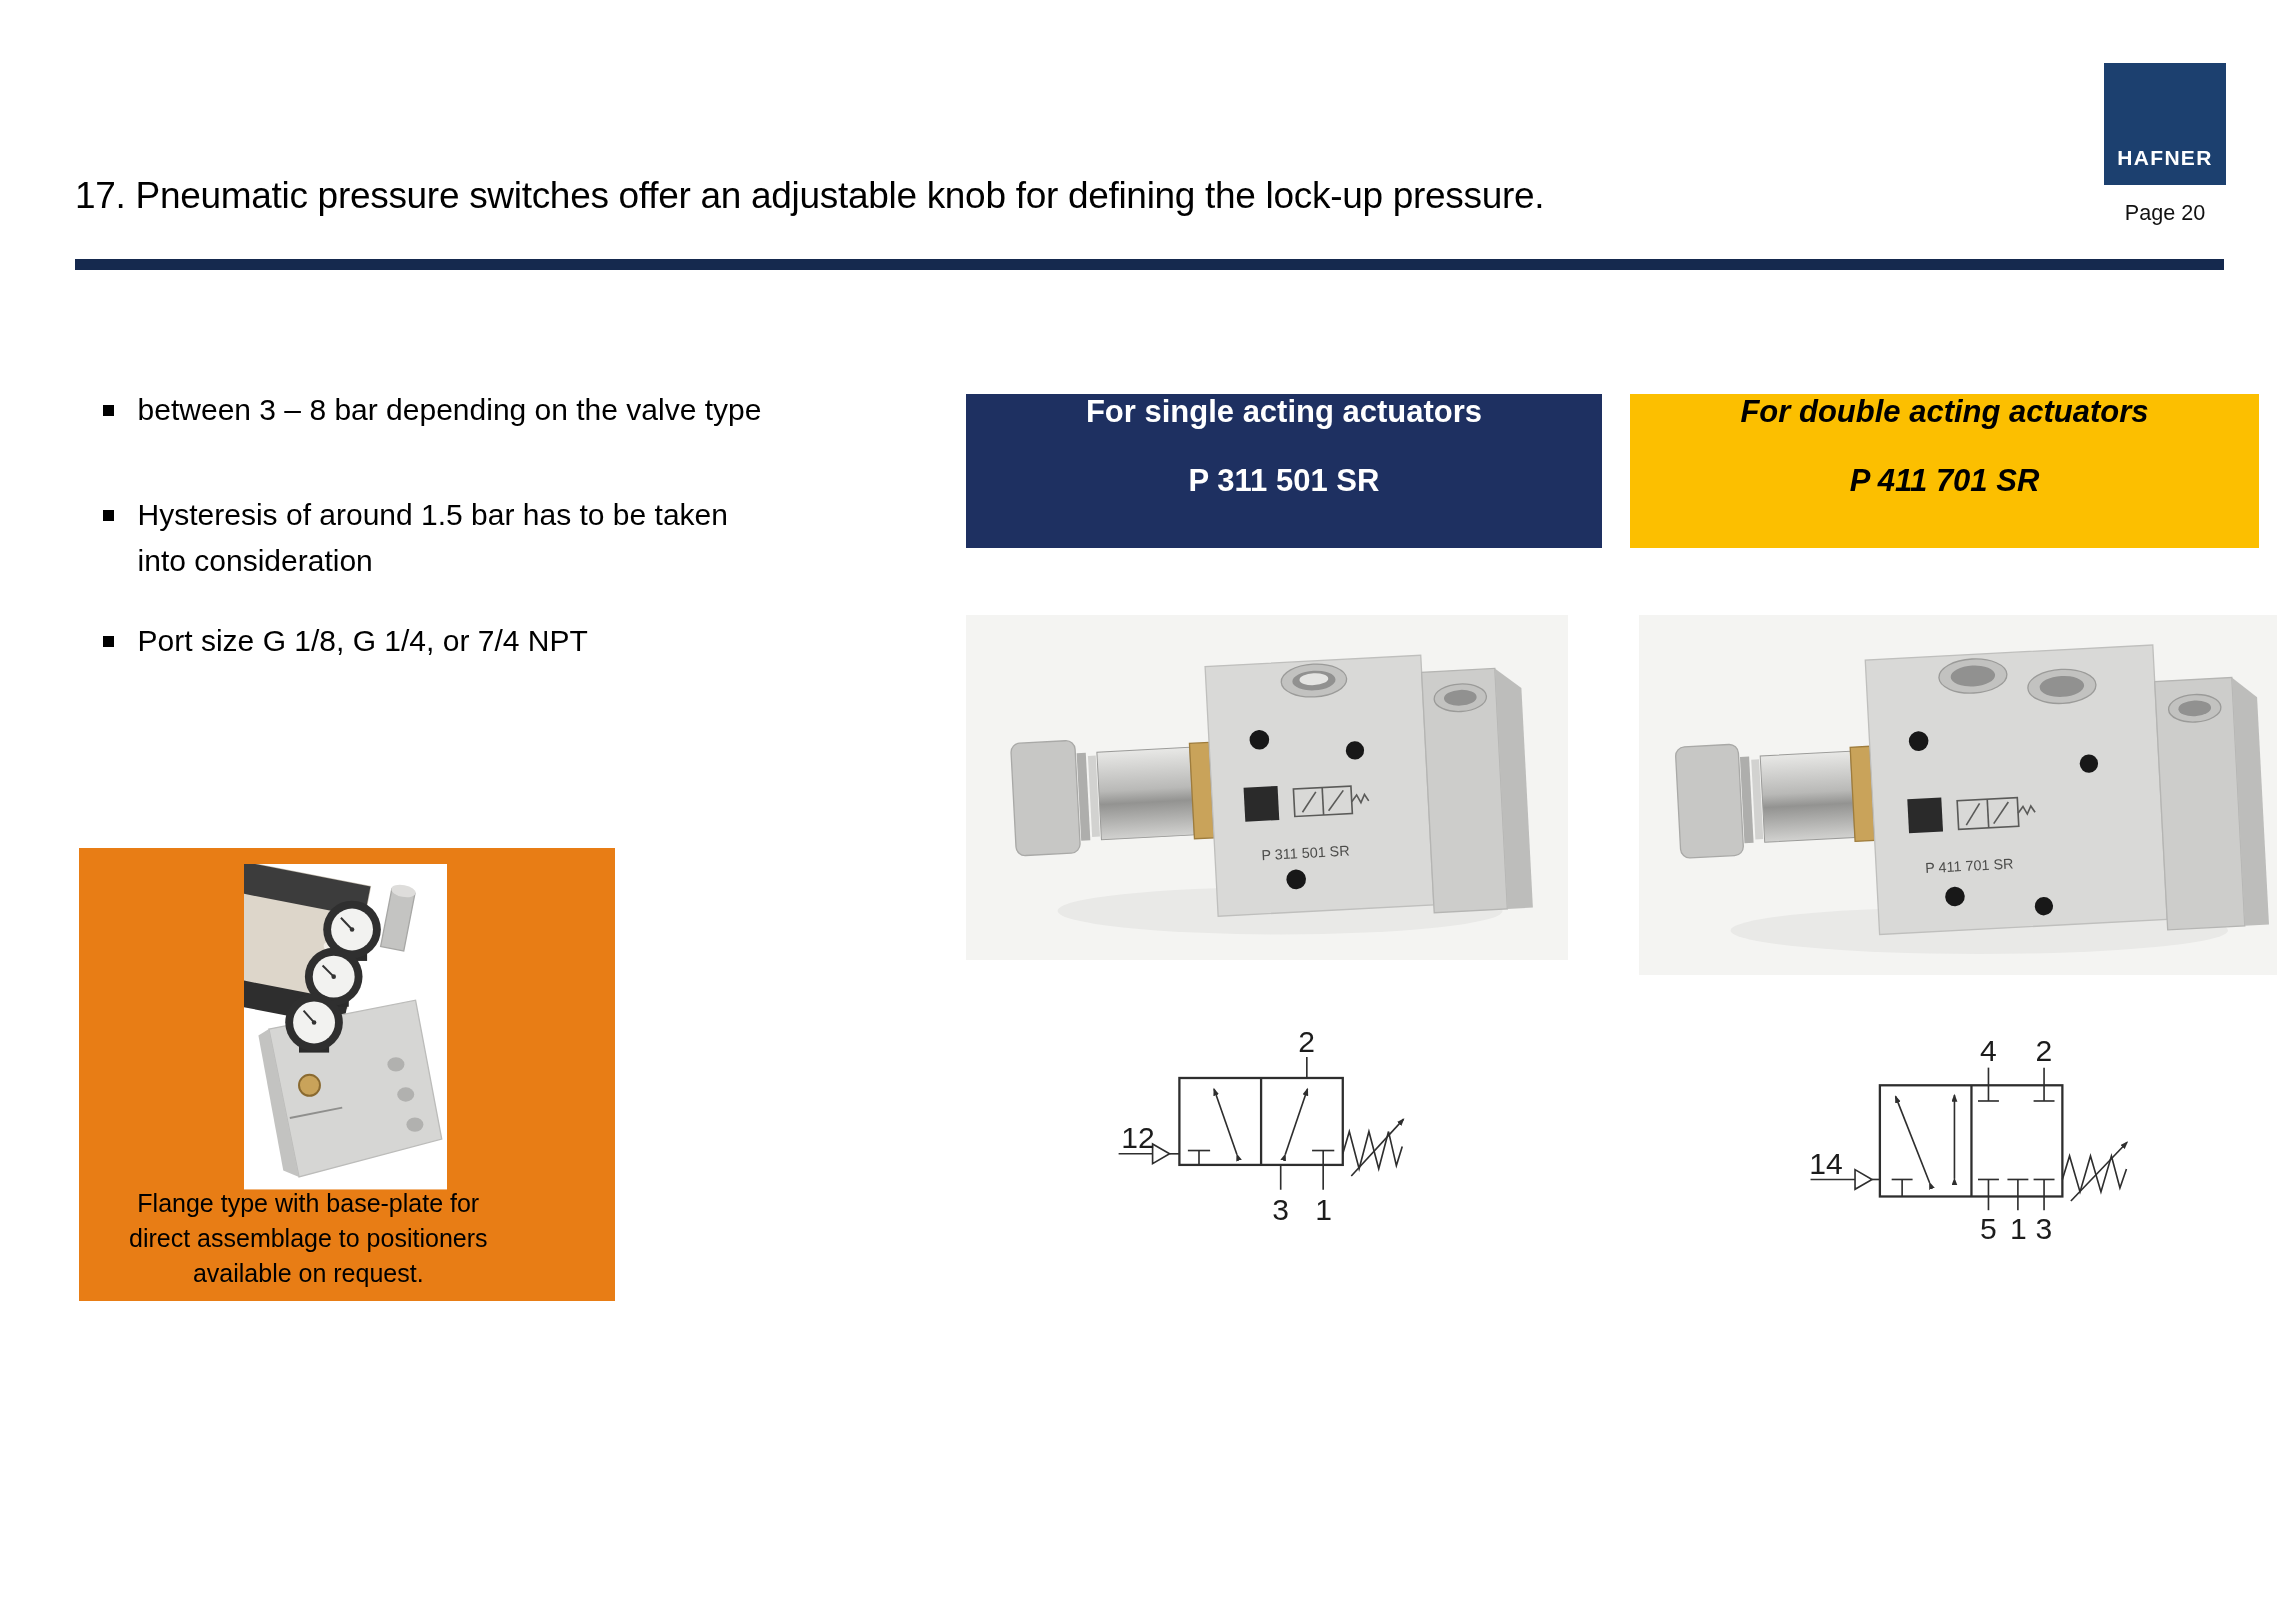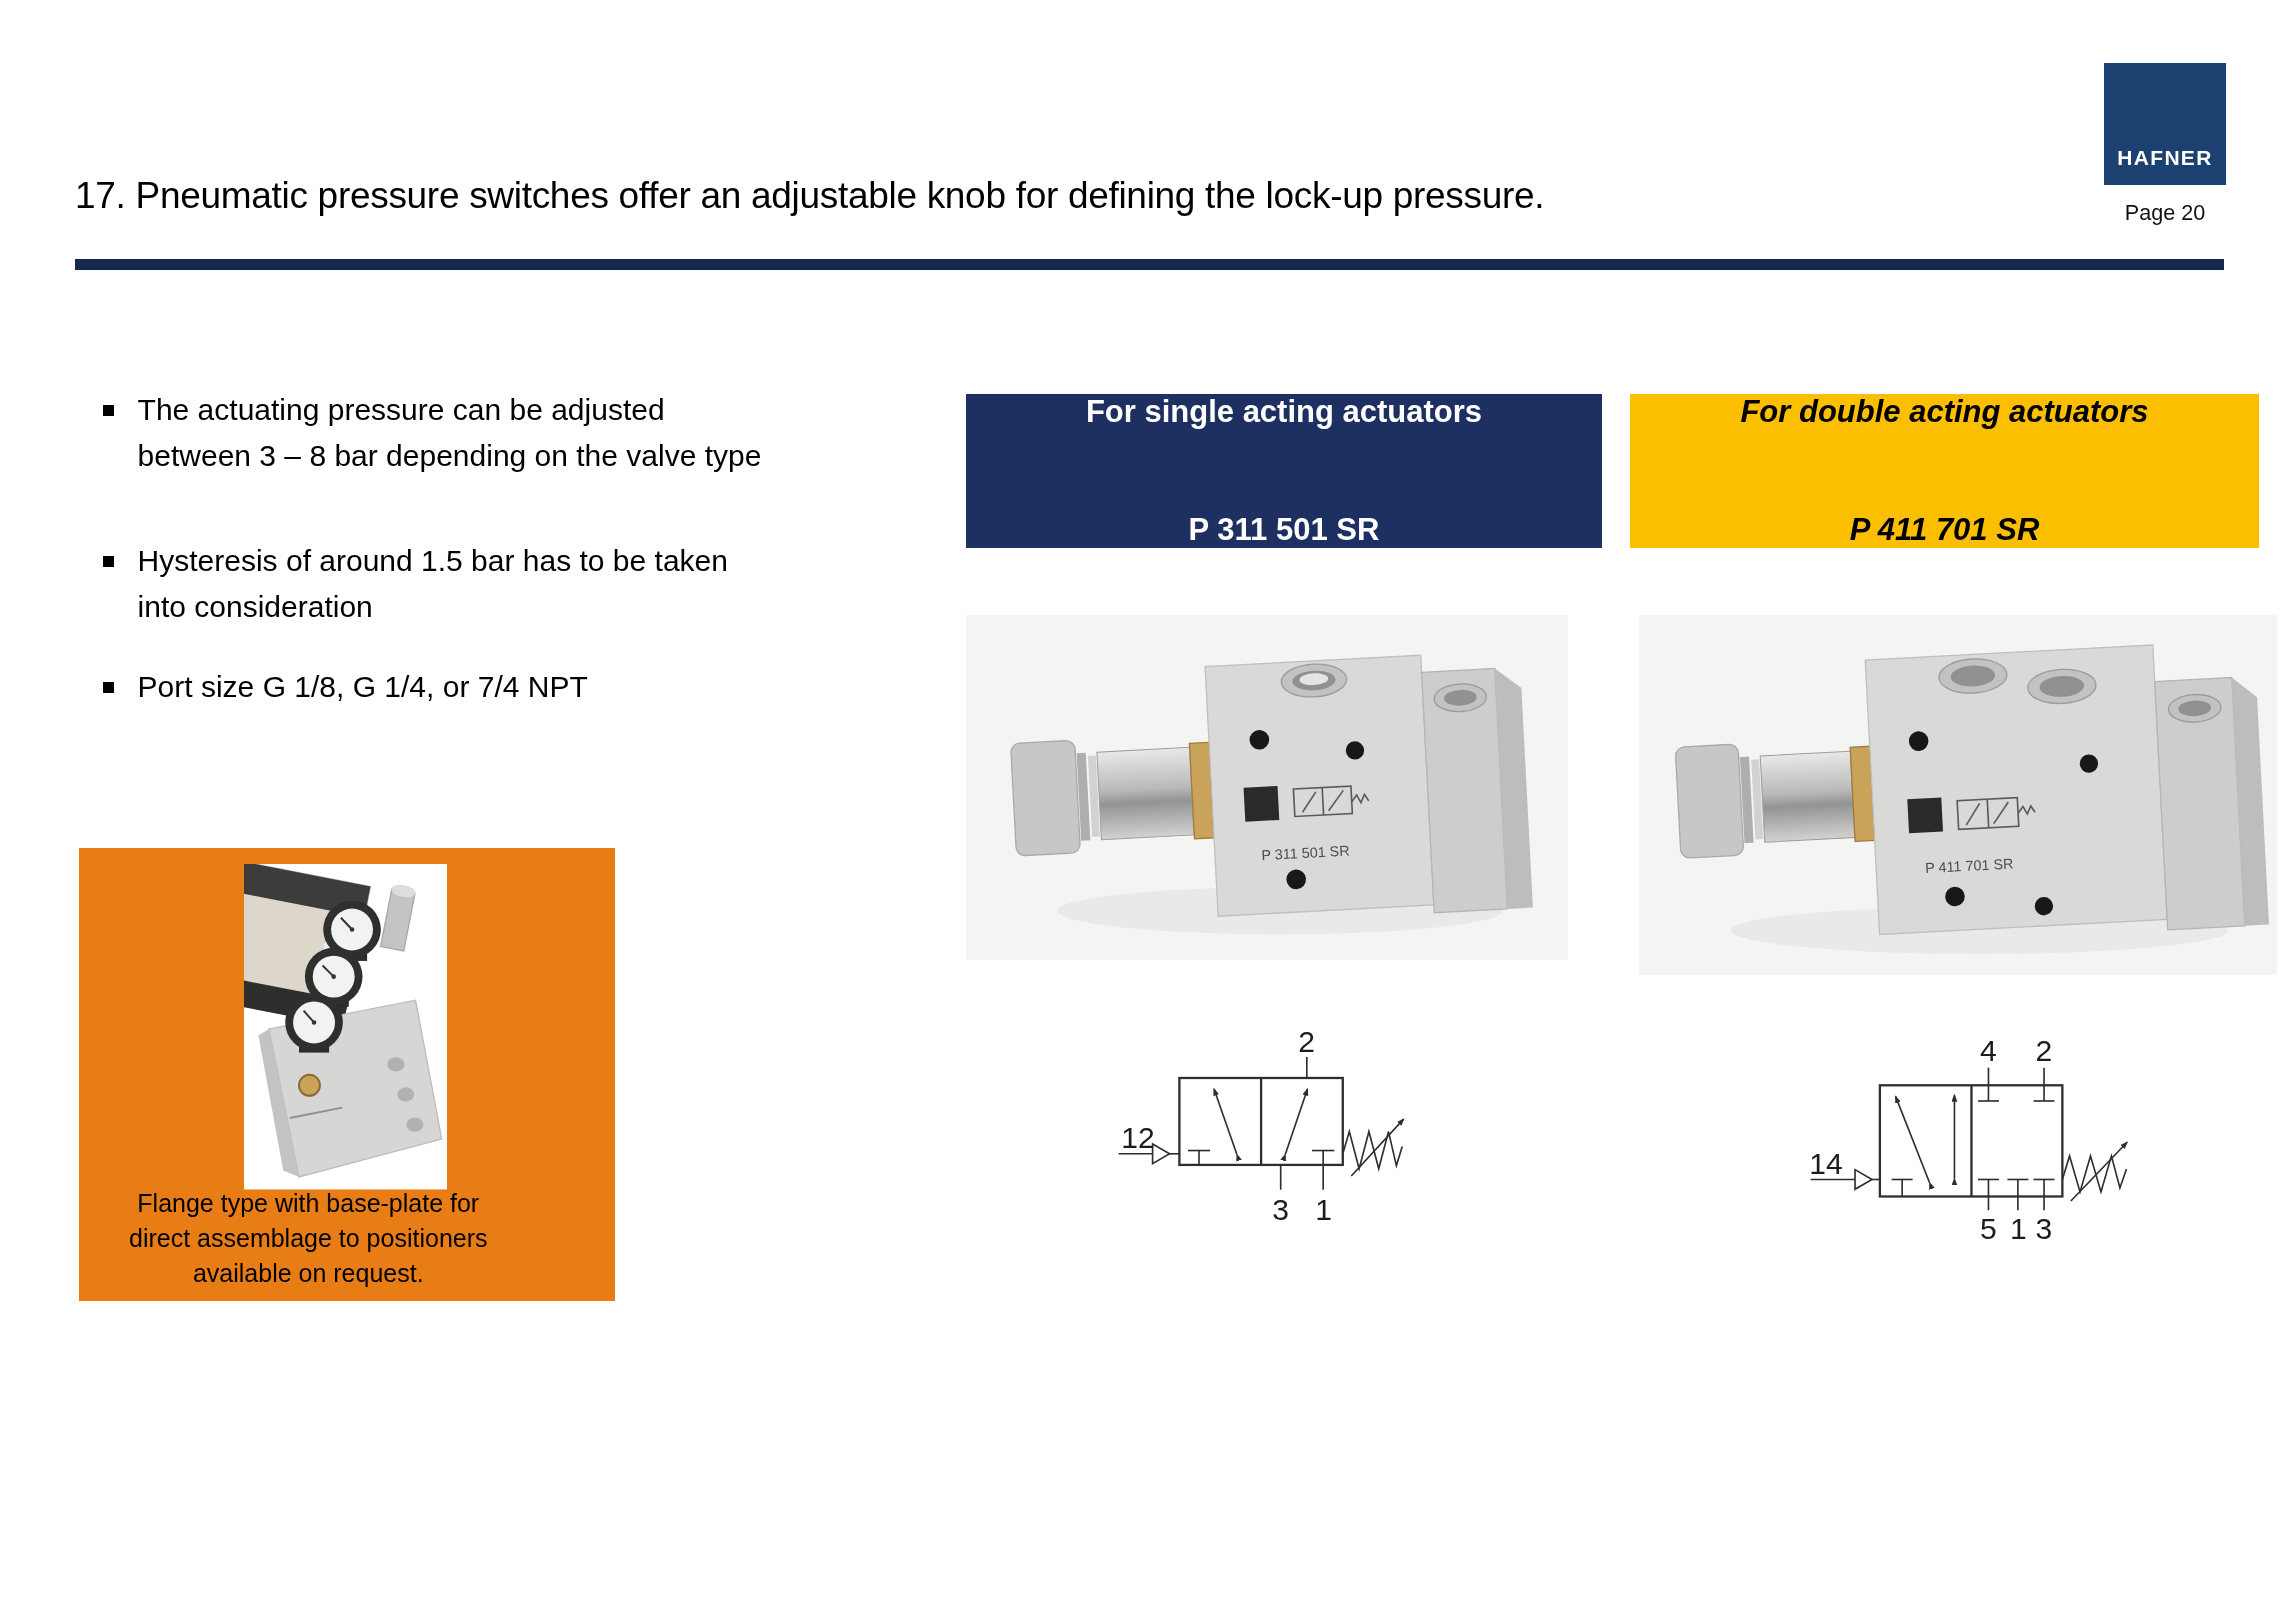--- a/index.html
+++ b/index.html
@@ -47,21 +47,21 @@
     left:79px;top:848px;width:536px;height:453px;background:var(--orange-box);text-align:center;
   }
   .flange-photo{
     position:absolute;left:165px;top:16.4px;width:203px;height:325px;background:#fff;
   }
   .flange-caption{
     position:absolute;left:50px;top:338px;font-size:25px;line-height:35px;color:#000;
   }
   .product-header{
     top:394px;height:154px;display:flex;flex-direction:column;
-    justify-content:space-between;align-items:center;gap:33px;
+    justify-content:flex-start;align-items:center;gap:33px;
     font-weight:bold;font-size:31px;text-align:center;
   }
   .product-header.navy{left:966px;width:636px;background:var(--navy-box);color:#ffffff;}
   .product-header.yellow{left:1630px;width:629px;background:var(--yellow-box);color:#000;font-style:italic;}
   .photo{top:615px;background:var(--photo-bg);}
   .photo.left{left:966px;width:602px;height:345px;}
   .photo.right{left:1639px;width:638px;height:360px;}
   .photo svg{display:block;width:100%;height:100%;}
   .diagram.left{left:1099px;top:1021px;width:366px;height:229px;}
   .diagram.right{left:1792px;top:1014px;width:406px;height:242px;}
@@ -76,21 +76,20 @@
 <div class="abs logo">
   <span class="logo-text">HAFNER</span>
 </div>
 <div class="abs page-number">Page 20</div>
 <div class="abs divider"></div>
 
 <div class="abs bullets">
   <div class="bullet bullet-1">
     <span class="bullet-marker"></span>
     <div class="bullet-text">
-      <div>The actuating pressure can be adjusted</div>
       <div>between 3 – 8 bar depending on the valve type</div>
     </div>
   </div>
   <div class="bullet bullet-2">
     <span class="bullet-marker"></span>
     <div class="bullet-text">
       <div>Hysteresis of around 1.5 bar has to be taken</div>
       <div>into consideration</div>
     </div>
   </div>

